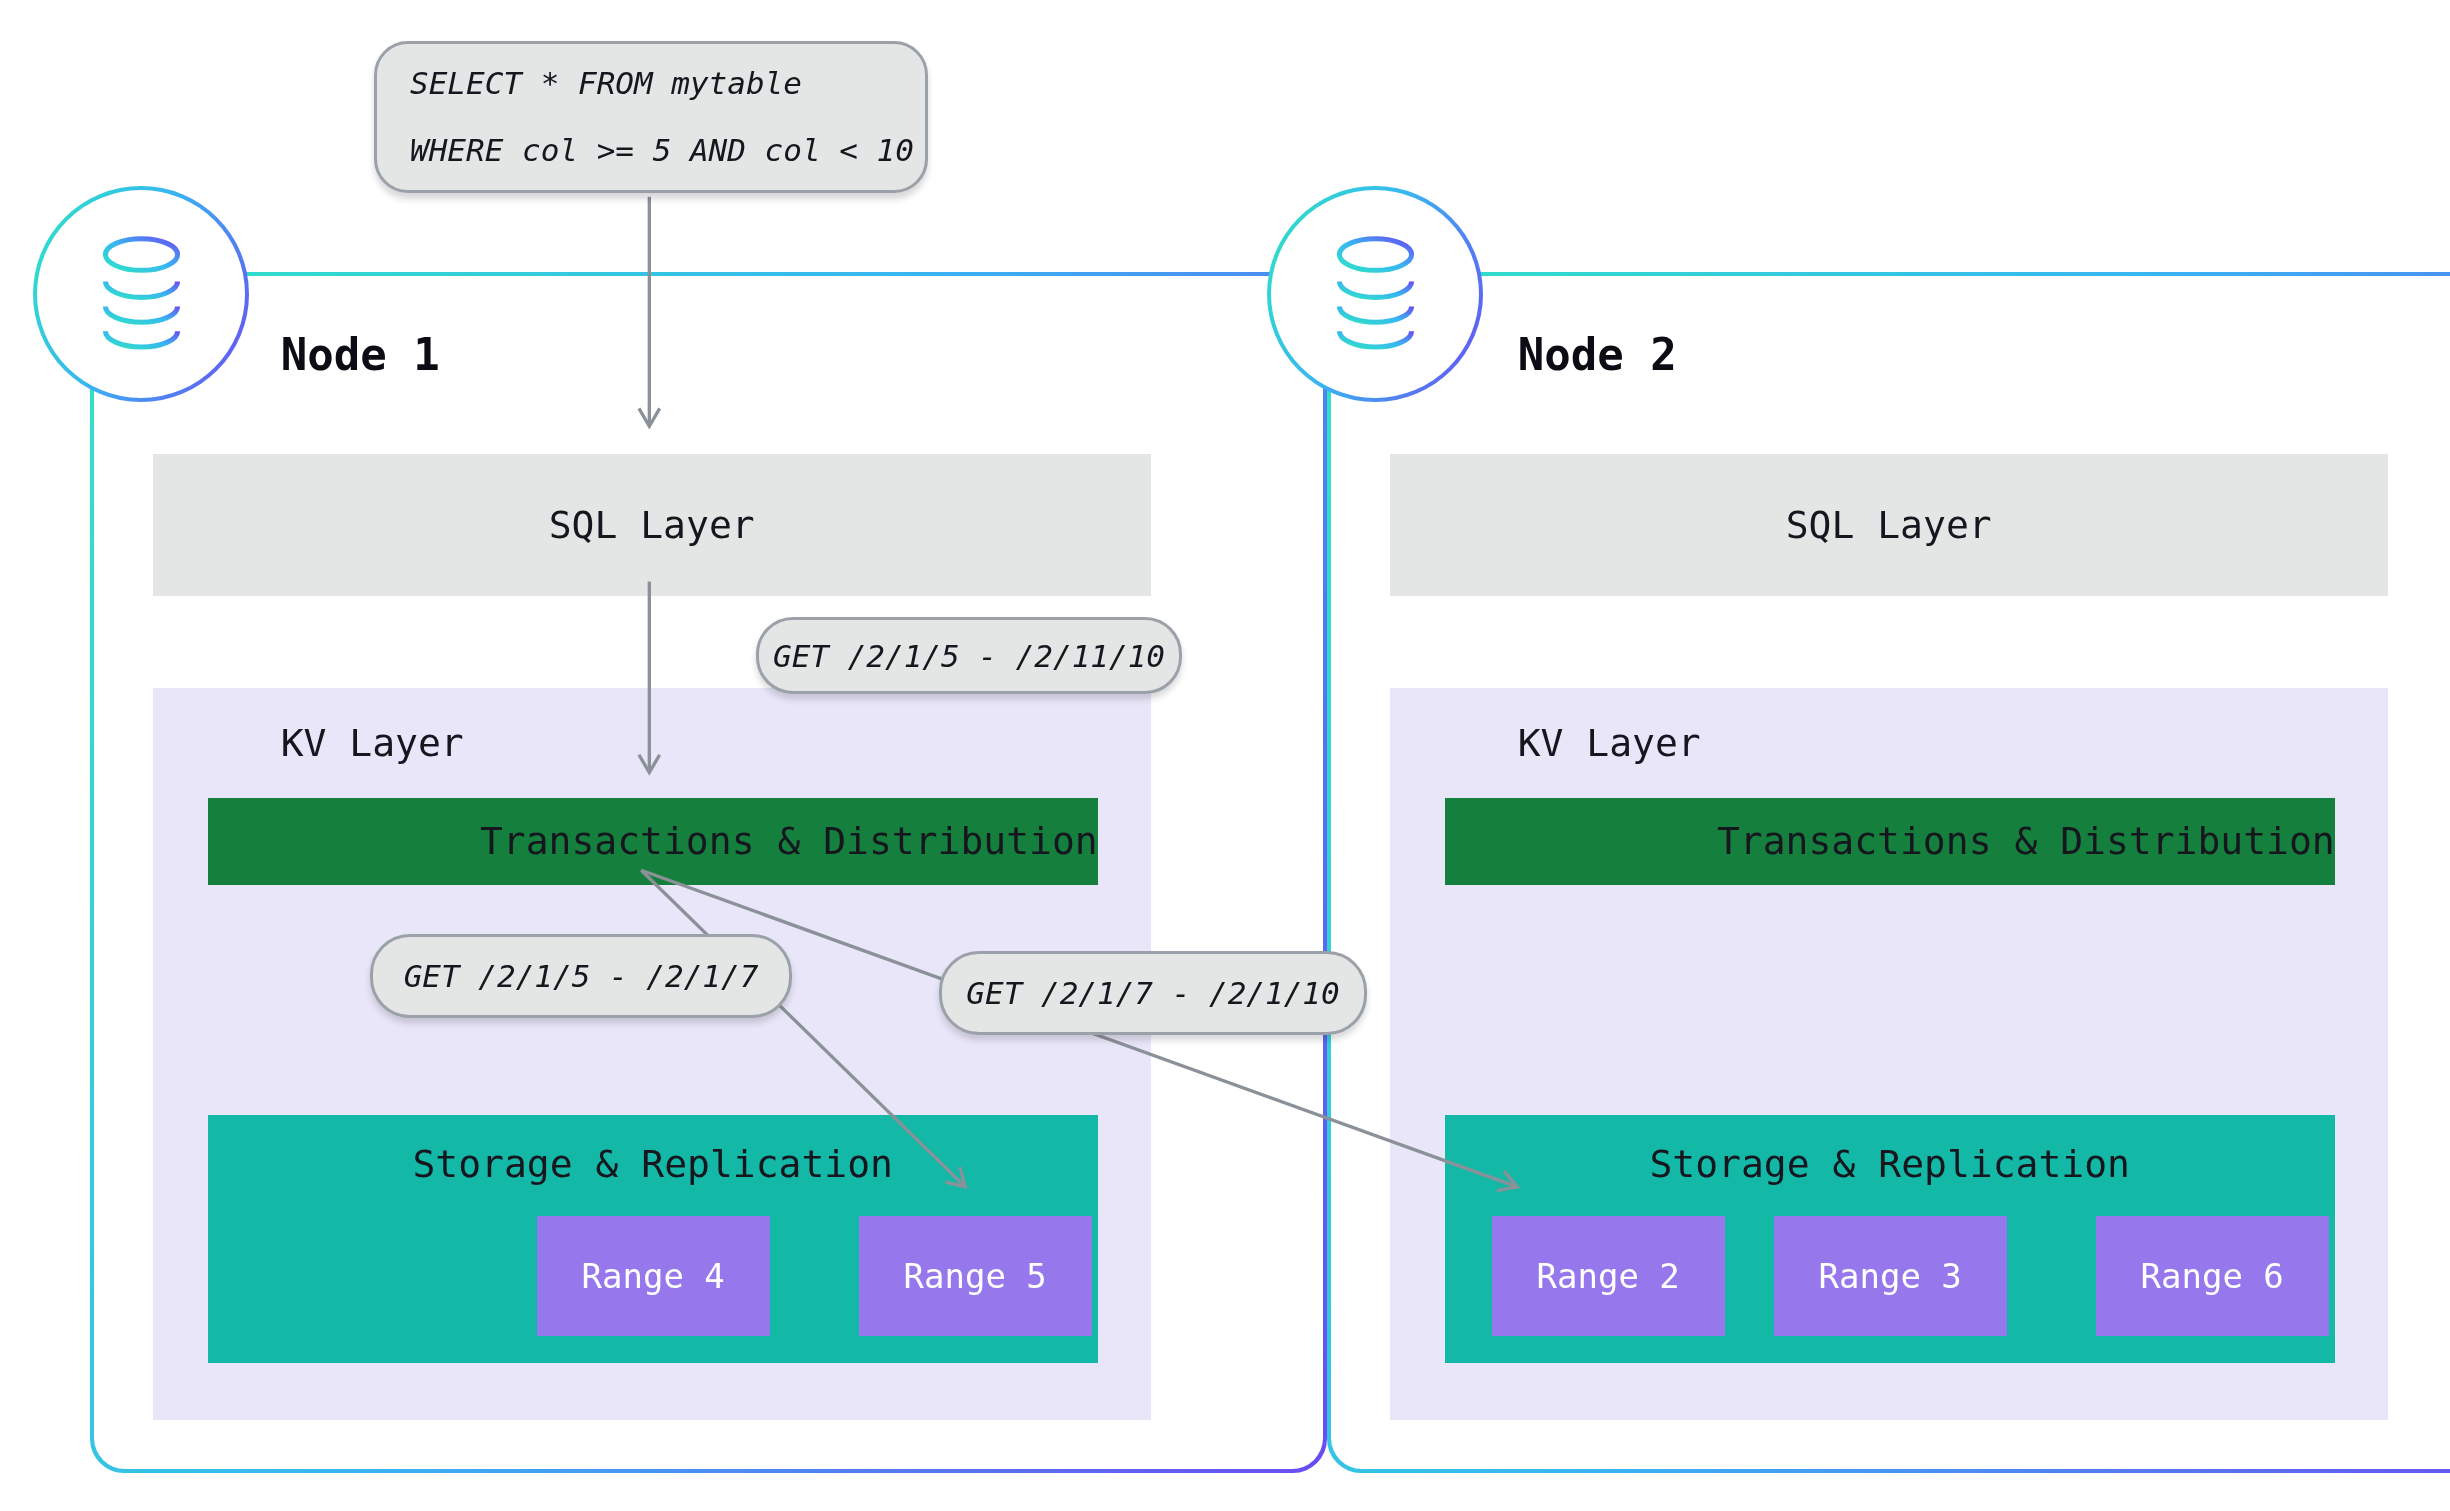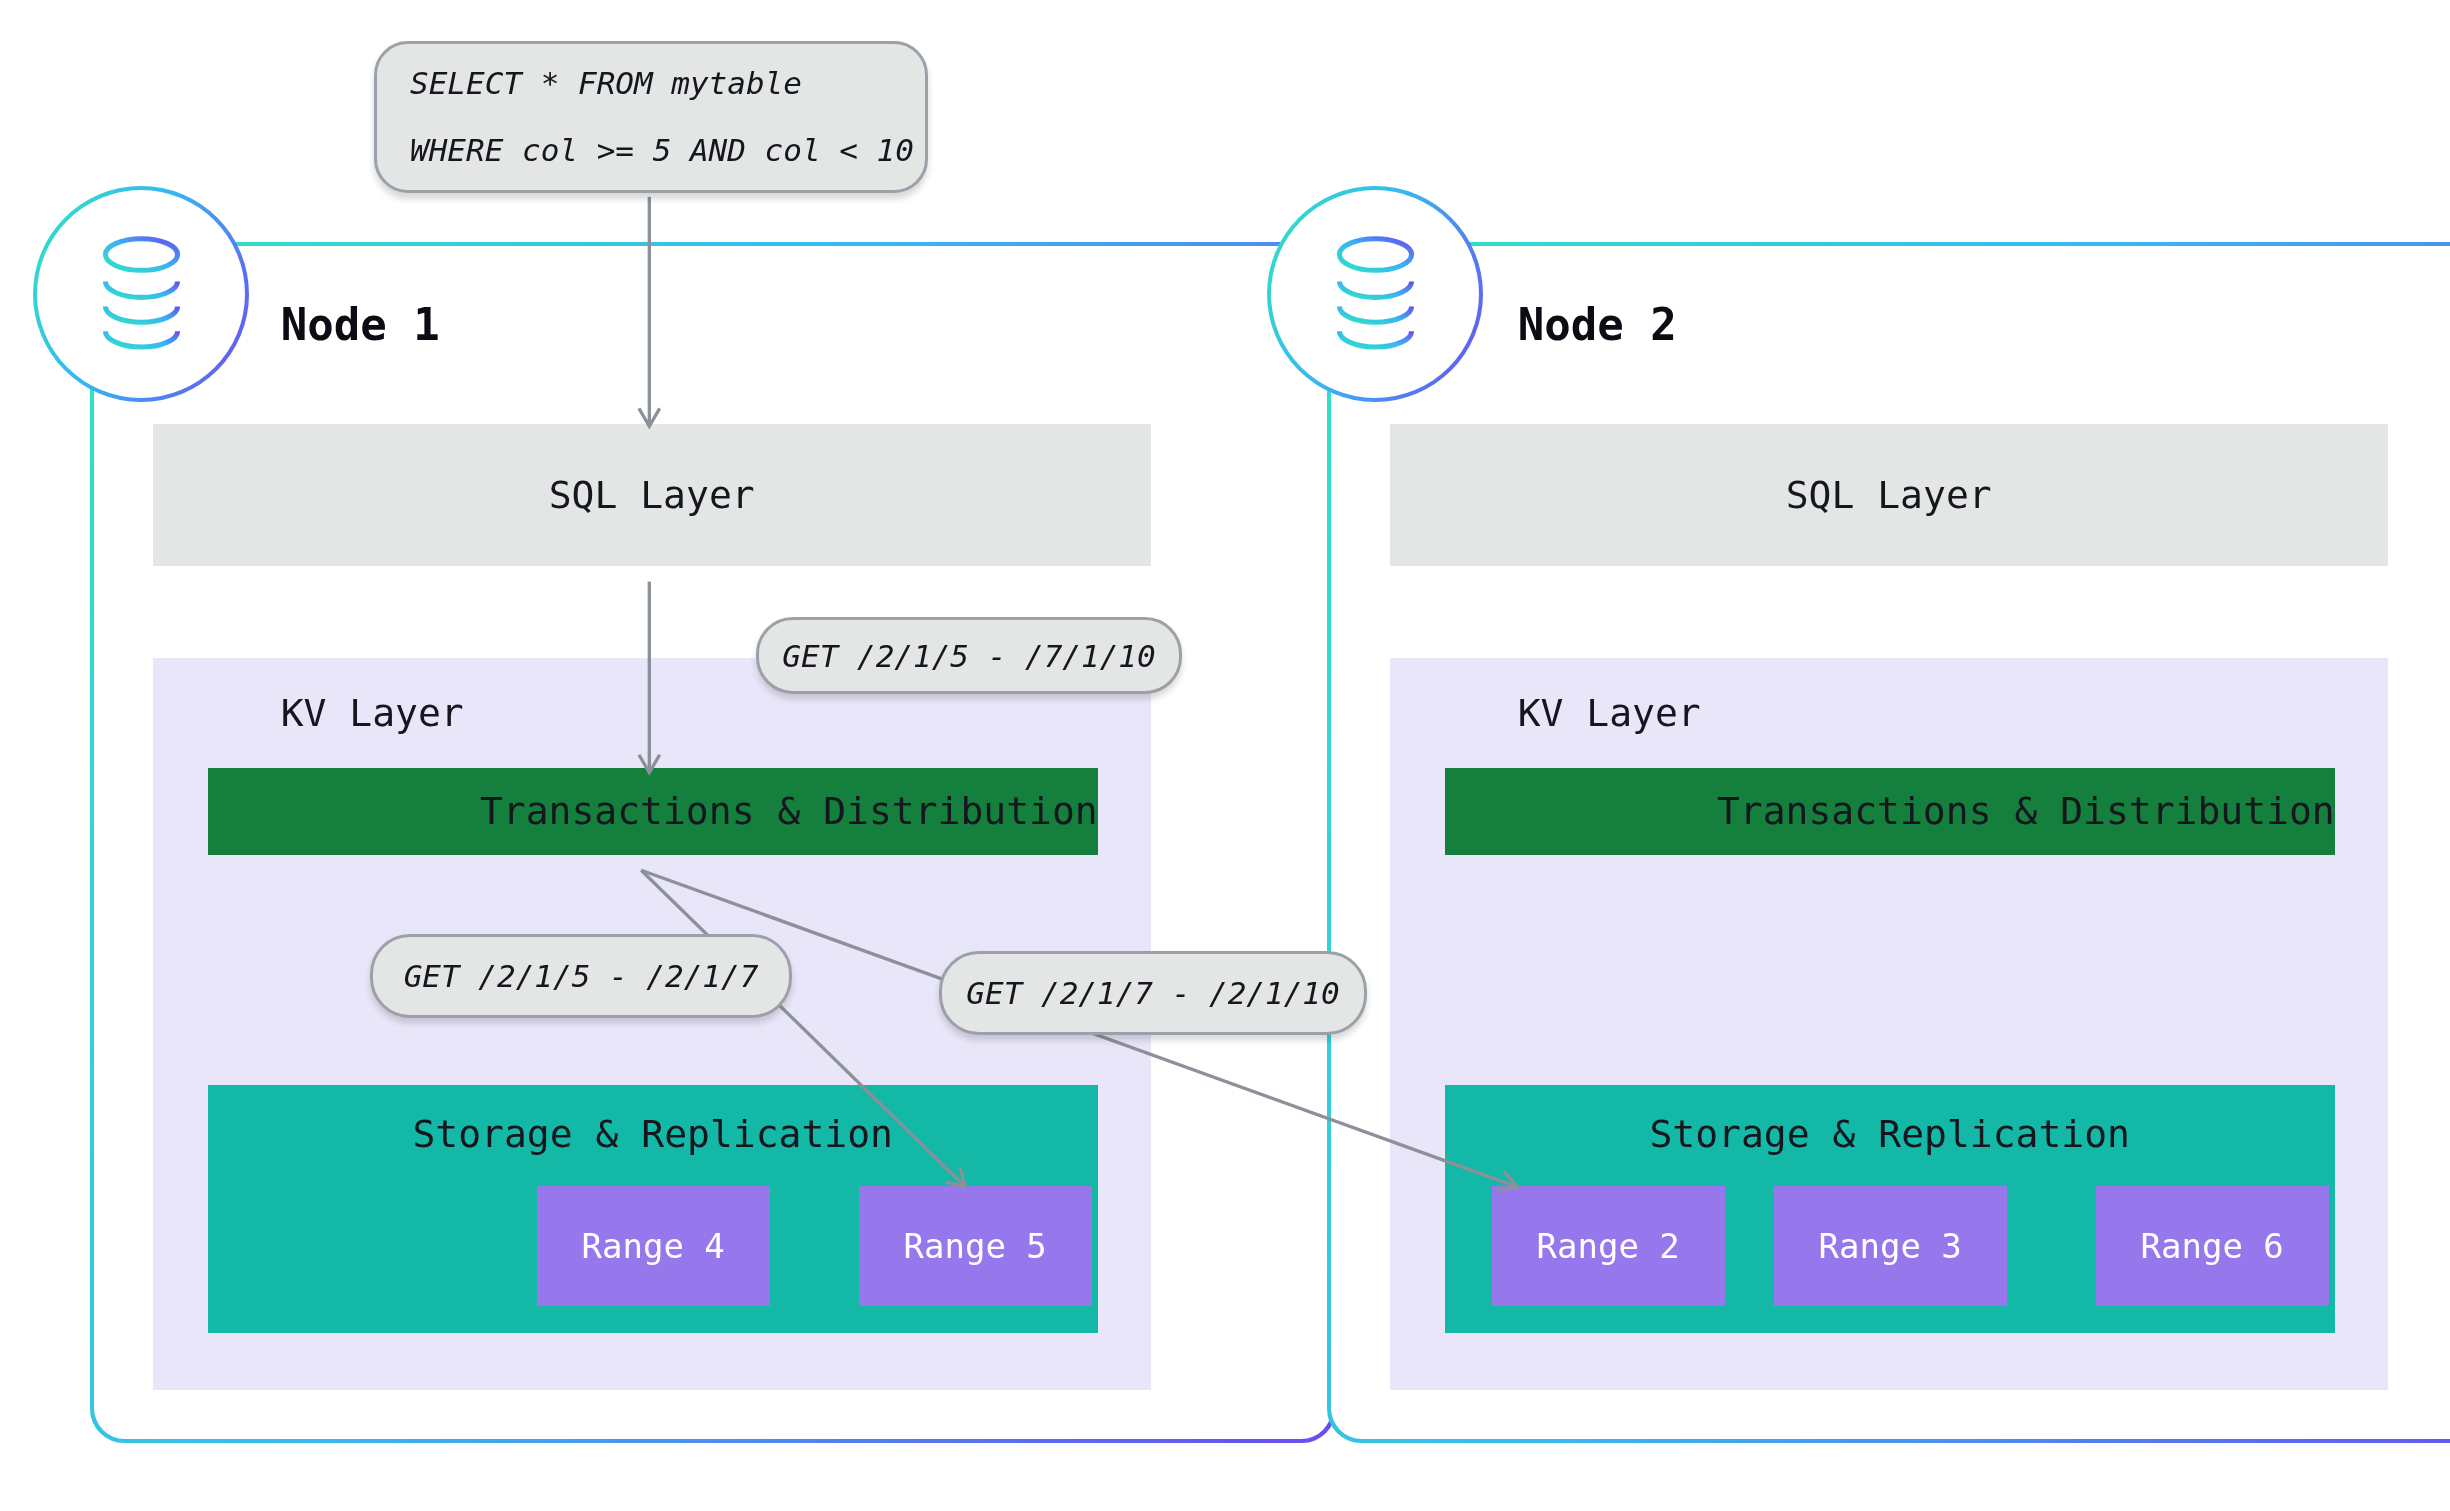--- a/index.html
+++ b/index.html
@@ -3,25 +3,24 @@
 <meta charset="utf-8">
 <style>
   html,body{margin:0;padding:0;}
   body{
     width:2450px;height:1511px;position:relative;background:#ffffff;
     font-family:"DejaVu Sans Mono","Liberation Mono",monospace;
     color:#16161f;overflow:hidden;
   }
   
   .node{
-    position:absolute;top:242px;width:1237px;height:1201px;
+    position:absolute;top:272px;width:1237px;height:1201px;
     border-radius:34px;
     background:linear-gradient(115deg,#2ee5c3 0%,#38b6f2 45%,#6a4cf1 100%);
     z-index:10;
-    padding-left:9px;
   }
   .node-inner{
     position:absolute;inset:3.7px;background:#ffffff;border-radius:31px;
   }
   .node-title{
     position:absolute;left:187px;top:53px;
     font-size:44px;font-weight:700;color:#0c0c14;white-space:nowrap;
   }
   
   .db-badge{
@@ -190,16 +189,16 @@
     <path d="M866,1176 L1304,1604" marker-end="url(#vhead)"></path>
     <path d="M866,1176 L2050,1604" marker-end="url(#vhead)"></path>
   </g>
 </svg>
 
 <div class="tag query-tag">
   <span>SELECT * FROM mytable</span>
   <span>WHERE col &gt;= 5 AND col &lt; 10</span>
 </div>
 
-<div class="tag tag-full">GET /2/1/5 - /7/1/10</div>
+<div class="tag tag-full">GET /2/1/5 - /2/11/10</div>
 <div class="tag tag-left">GET /2/1/5 - /2/1/7</div>
 <div class="tag tag-right">GET /2/1/7 - /2/1/10</div>
 
 
 </body></html>

